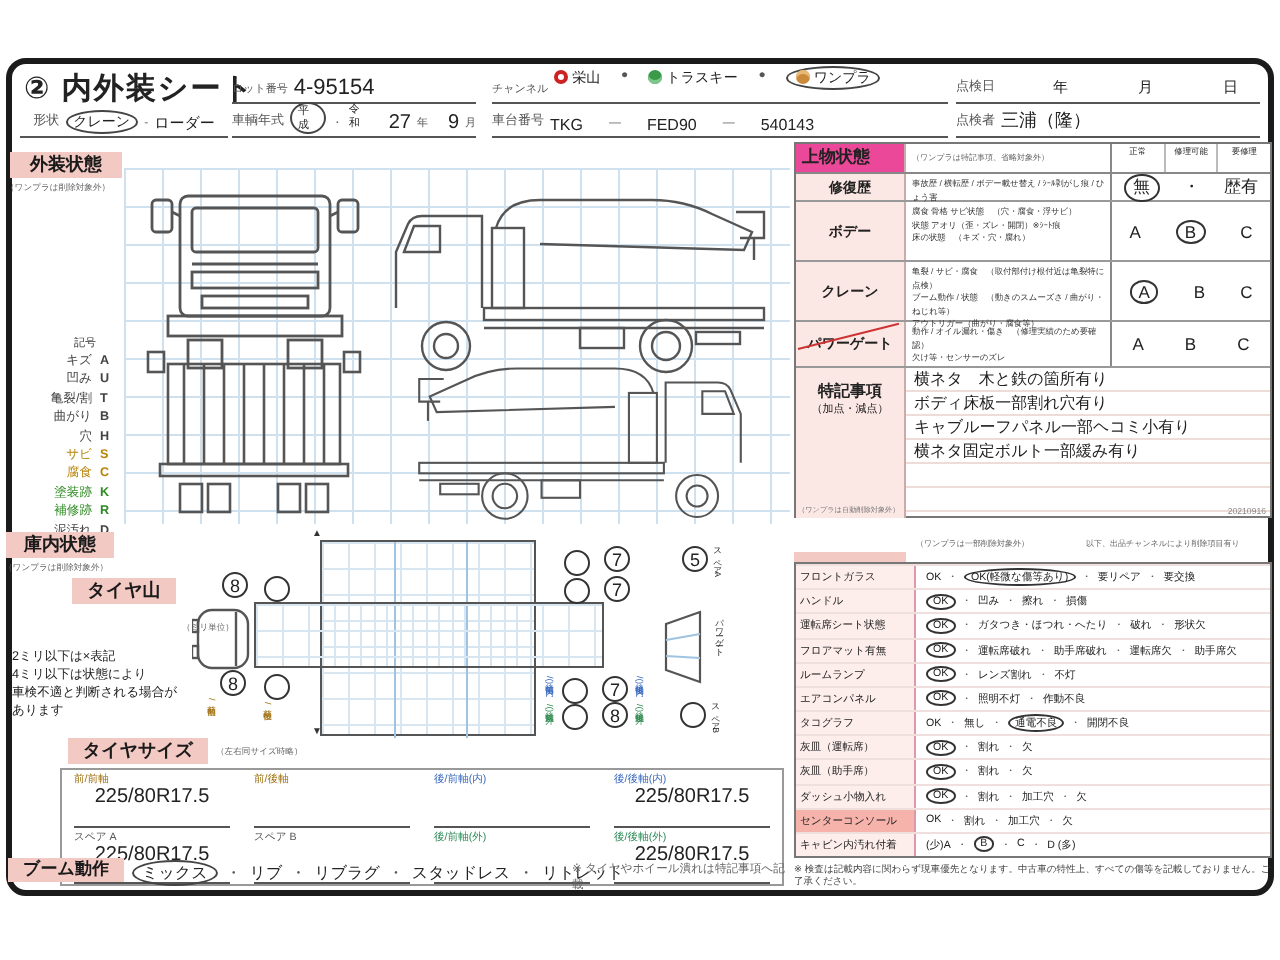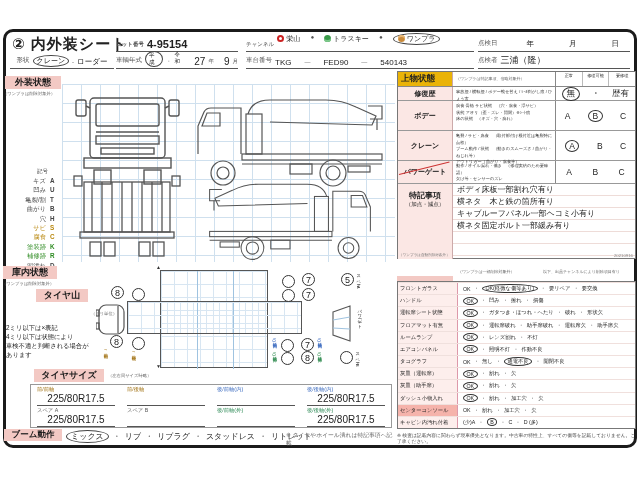--- a/index.html
+++ b/index.html
@@ -38,35 +38,35 @@
   .bed-rect { position:absolute; border:1px solid #555; }
   .blue-line { position:absolute; width:1px; background:#9fc3e0; }
   .tcirc { position:absolute; width:13px; height:13px; border:1.2px solid #333; border-radius:50%; background:#fff; font-size:9px; display:flex; align-items:center; justify-content:center; }
   .vlab { position:absolute; writing-mode:vertical-rl; font-size:4.3px; line-height:1; white-space:nowrap; }
   .arrow { position:absolute; font-size:5px; color:#333; }
 
   
   .tnote { position:absolute; font-size:6.3px; color:#222; }
 
   
-  #tire-size-box { position:absolute; left:30px; top:384px; width:362px; height:44px; border:1px solid #999; }
+  #tire-size-box { position:absolute; left:30px; top:384px; width:362px; height:59px; border:1px solid #999; }
   #tire-size-grid { display:grid; grid-template-columns:repeat(4,1fr); grid-template-rows:1fr 1fr; width:100%; height:100%; }
   .ts-cell { padding:1px 6px 0 6px; display:flex; flex-direction:column; }
   .ts-label { font-size:5.3px; }
   .ts-value { flex:1; font-size:10px; text-align:center; border-bottom:1px solid #555; line-height:12px; }
 
   
   #tire-type-opts { position:absolute; left:66px; top:430px; font-size:8px; display:flex; align-items:center; gap:4px; white-space:nowrap; }
   #tire-type-opts .sel { border:1px solid #444; border-radius:50%; padding:0 4px; }
   .sep { color:#555; }
 
   
   #upper-table { position:absolute; left:397px; top:71px; width:239px; height:188px; border:1px solid #777; background:#fff; }
   #upper-head { display:flex; height:15px; border-bottom:1px solid #888; }
-  .u-label-col { width:55px; background:#eab308; border-right:1px solid #caa; }
+  .u-label-col { width:55px; background:#ec4899; border-right:1px solid #caa; }
   #upper-head .u-label-col { display:flex; align-items:center; font-weight:bold; font-size:8.5px; padding-left:3px; }
   #upper-head-note { flex:1; font-size:4px; color:#666; padding:4px 0 0 3px; }
   #upper-col-heads { width:80px; display:flex; border-left:1px solid #888; }
   #upper-col-heads div { flex:1; font-size:4.2px; text-align:center; line-height:1.15; padding-top:2px; border-left:1px solid #bbb; }
   #upper-col-heads div:first-child { border-left:none; }
   .u-row { display:flex; border-bottom:1px solid #999; }
   .u-label { width:55px; background:#fbe7e4; border-right:1px solid #caa; font-size:7px; font-weight:bold; display:flex; align-items:center; justify-content:center; position:relative; text-align:center; }
   .u-label.crossed-cell::after { content:""; position:absolute; left:1px; top:58%; width:52px; border-top:1.3px solid #c33; transform:rotate(-14deg); transform-origin:left center; }
   .u-desc { flex:1; font-size:4.2px; line-height:1.55; padding:2px 0 0 3px; color:#333; }
   .u-vals { width:80px; border-left:1px solid #888; display:flex; align-items:center; justify-content:space-around; font-size:8.5px; }
@@ -93,21 +93,21 @@
 
   svg { display:block; }
 </style>
 </head>
 <body>
 
 <div class="sheet-frame"></div>
 
 <div class="page-title">② 内外装シート</div>
 
-<div class="hf" style="left:116px;top:36px;width:122px;height:16px;font-weight:bold;">
+<div class="hf" style="left:116px;top:36px;width:122px;height:16px;">
   <span class="lab">ロット番号</span>
   <span style="font-size:11px;">4-95154</span>
 </div>
 
 <div class="hf" style="left:10px;top:54px;width:104px;height:15px;justify-content:center;">
   <span class="lab" style="font-size:6.5px;">形状</span>
   <span class="circled" style="font-size:7px;">クレーン</span>
   <span class="hsep">-</span>
   <span style="font-size:7.5px;">ローダー</span>
 </div>
@@ -469,22 +469,22 @@
         </div>
       </div>
     </div>
   <div id="remarks-row">
     <div id="remarks-label">
       <div class="t1">特記事項</div>
       <div class="t2">（加点・減点）</div>
       <div class="t3">（ワンプラは自動削除対象外）</div>
     </div>
     <div id="remark-lines">
-      <div class="remark-line">ボディ床板一部割れ穴有り</div>
-        <div class="remark-line">横ネタ　木と鉄の箇所有り</div>
+      <div class="remark-line">横ネタ　木と鉄の箇所有り</div>
+        <div class="remark-line">ボディ床板一部割れ穴有り</div>
         <div class="remark-line">キャブルーフパネル一部ヘコミ小有り</div>
         <div class="remark-line">横ネタ固定ボルト一部緩み有り</div>
         <div class="remark-line"></div>
         <div class="remark-line"></div>
         <div id="form-code">20210916</div>
     </div>
   </div>
 </div>
 
 <div class="ptitle" style="left:397px;top:276px;width:56px;height:30px;">キャビン等</div>

